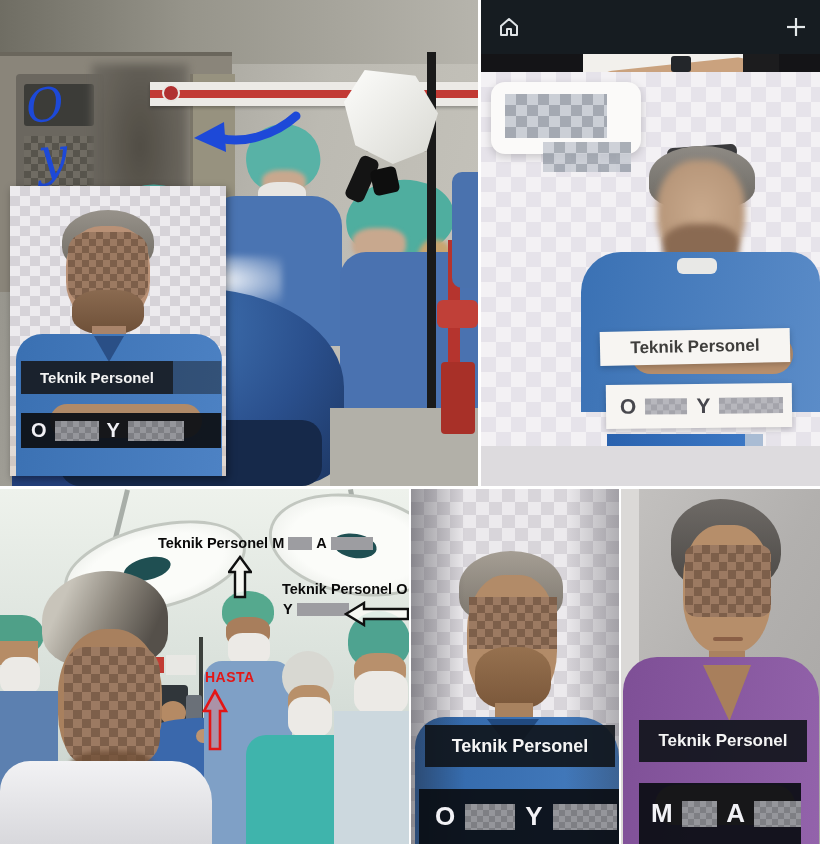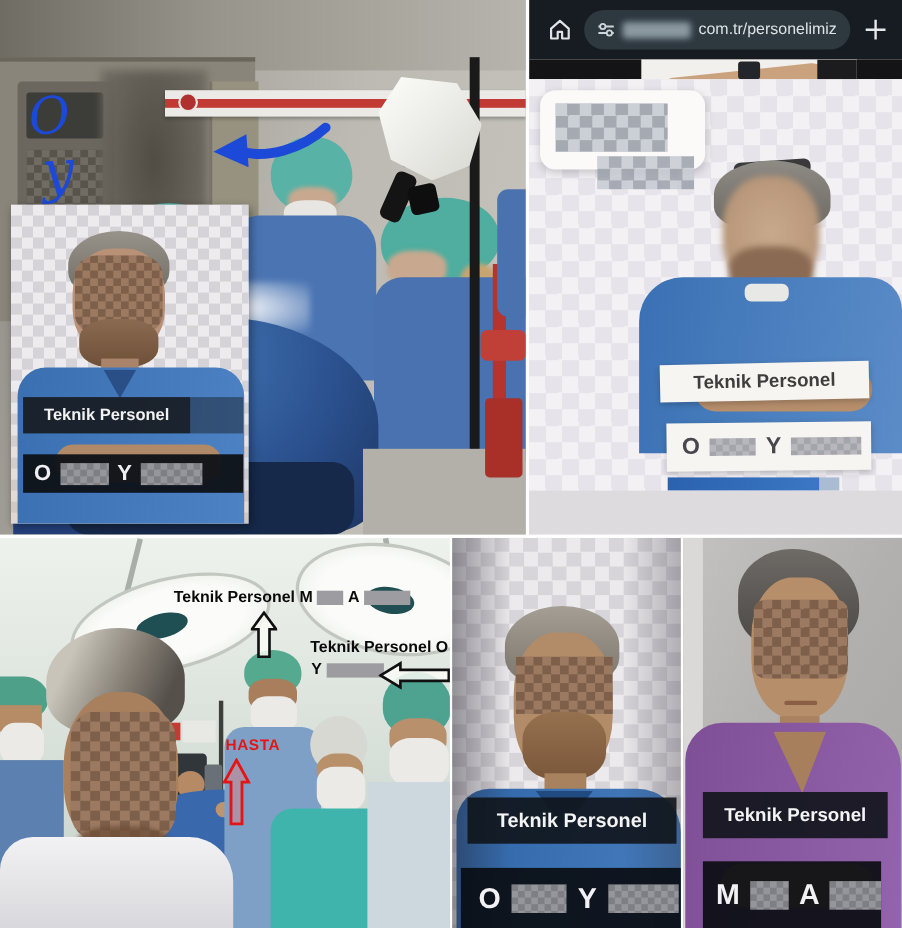--- a/index.html
+++ b/index.html
@@ -171,30 +171,20 @@
         <span class="mz-gray" style="width:56px;height:20px;display:inline-block;"></span>
       </div>
     </div>
   </section>
 
   <section class="panel tr">
     <div class="abs tr-chrome">
       <svg class="abs" style="left:16px;top:15px;" width="24" height="24" viewBox="0 0 24 24">
         <path d="M4 11 L12 4 L20 11 V20 H14 V14 H10 V20 H4 Z" fill="none" stroke="#dfe3e6" stroke-width="2" stroke-linejoin="round"></path>
       </svg>
-      <div class="abs tr-pill">
-        <svg width="16" height="16" viewBox="0 0 16 16">
-          <line x1="1" y1="5" x2="15" y2="5" stroke="#cfd6da" stroke-width="1.8"></line>
-          <circle cx="5" cy="5" r="2.4" fill="#2d383f" stroke="#cfd6da" stroke-width="1.6"></circle>
-          <line x1="1" y1="11" x2="15" y2="11" stroke="#cfd6da" stroke-width="1.8"></line>
-          <circle cx="11" cy="11" r="2.4" fill="#2d383f" stroke="#cfd6da" stroke-width="1.6"></circle>
-        </svg>
-        <span class="tr-urlblur"></span>
-        <span class="tr-url">com.tr/personelimiz</span>
-      </div>
       <svg class="abs" style="left:302px;top:14px;" width="26" height="26" viewBox="0 0 26 26">
         <line x1="13" y1="4" x2="13" y2="22" stroke="#e4e8ea" stroke-width="2.2"></line>
         <line x1="4" y1="13" x2="22" y2="13" stroke="#e4e8ea" stroke-width="2.2"></line>
       </svg>
     </div>
     <div class="abs tr-darkstrip"></div>
     <div class="abs tr-photo">
       <div class="abs tr-arm"></div>
       <div class="abs tr-watch"></div>
       <div class="abs tr-photo-dark"></div>

